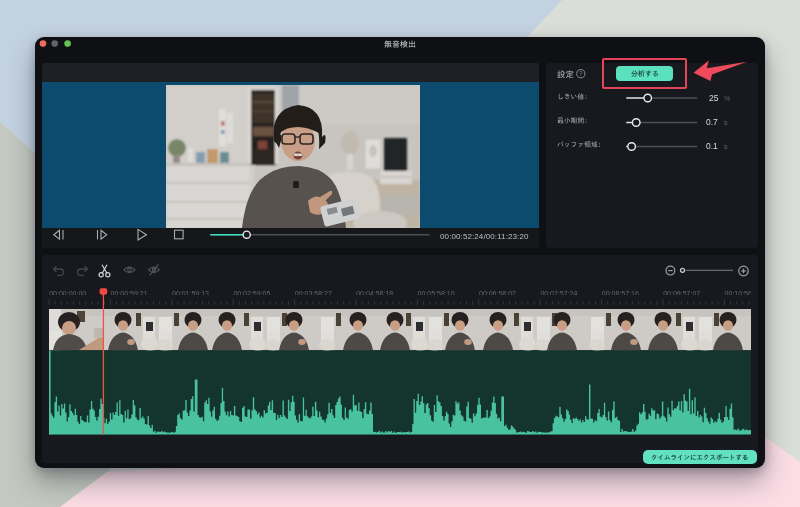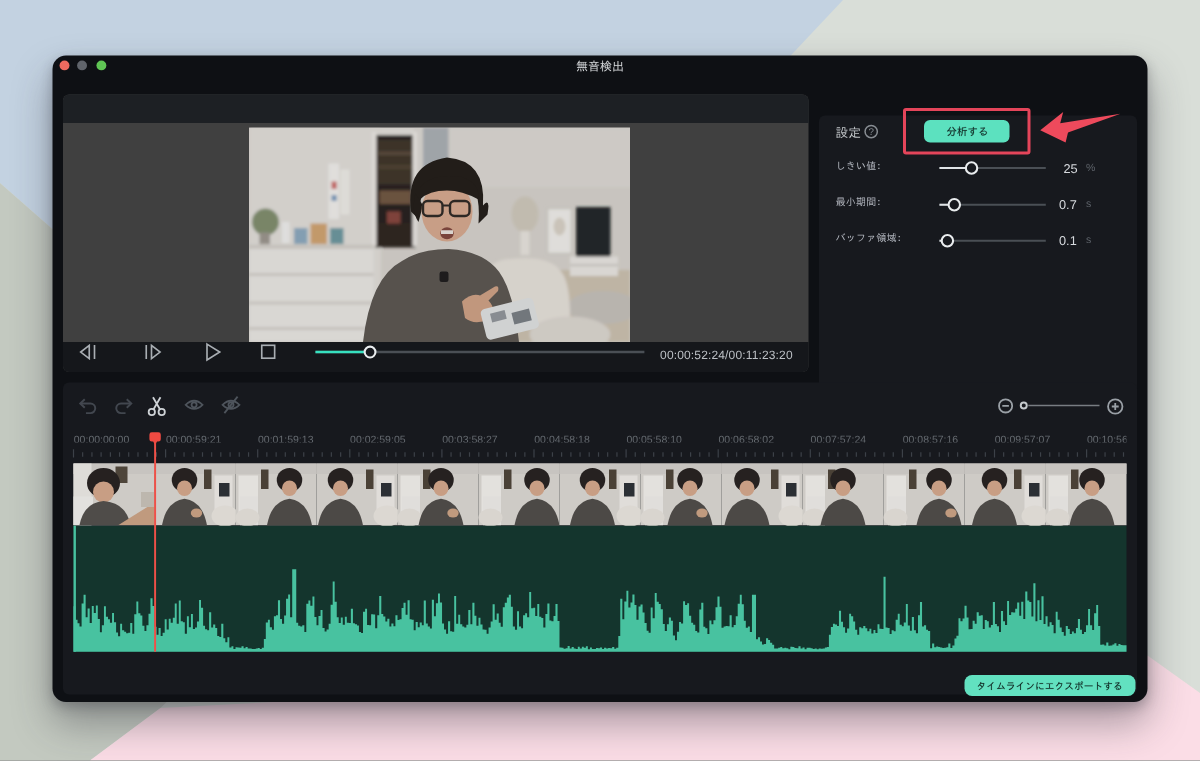--- a/index.html
+++ b/index.html
@@ -3,24 +3,24 @@
 <meta charset="utf-8">
 <style>
   * { margin:0; padding:0; box-sizing:border-box; }
   html,body { width:800px; height:507px; overflow:hidden; }
   body { font-family:"Liberation Sans", sans-serif; position:relative; }
   #bg { position:absolute; left:0; top:0; }
   #win { position:absolute; left:35px; top:37px; width:730px; height:431px;
          background:#0e1014; border-radius:9px;
          box-shadow:0 14px 26px rgba(45,45,55,0.40), 0 3px 8px rgba(45,45,55,0.28); }
   .panel { position:absolute; background:#17191e; border-radius:4px; }
-  #prevpanel { left:7px; top:26px; width:497px; height:185px; background:#404040; }
+  #prevpanel { left:7px; top:26px; width:497px; height:185px; background:#0c4a6e; }
   #pheader { position:absolute; left:0; top:0; width:100%; height:19px; background:#1d2024; border-radius:4px 4px 0 0; }
   #pfooter { position:absolute; left:0; top:165px; width:100%; height:20px; background:#15171b; border-radius:0 0 4px 4px; }
-  #setpanel  { left:511px; top:40px; width:212px; height:185px; }
+  #setpanel  { left:511px; top:26px; width:212px; height:185px; }
   #tlpanel   { left:7px; top:218px; width:716px; height:208px; }
   #video { position:absolute; left:124px; top:22px; width:254px; height:143px; }
   #timecode { position:absolute; right:10.5px; top:169px; font-size:8px; color:#bcc0c5; letter-spacing:0.1px; }
   .val { position:absolute; font-size:8.5px; color:#d7dade; }
   .unit { position:absolute; font-size:7px; color:#5e636a; }
   #anbtn { position:absolute; left:70px; top:3px; width:57px; height:15px; background:#5ce1bf;
            border-radius:4px; color:#16322c; font-size:7.5px; font-weight:bold; text-align:center;
            line-height:16px; letter-spacing:0.5px; }
   #redrect { position:absolute; left:56px; top:-5.5px; width:85px; height:31px;
              border:2px solid #e4455a; border-radius:2px; }

